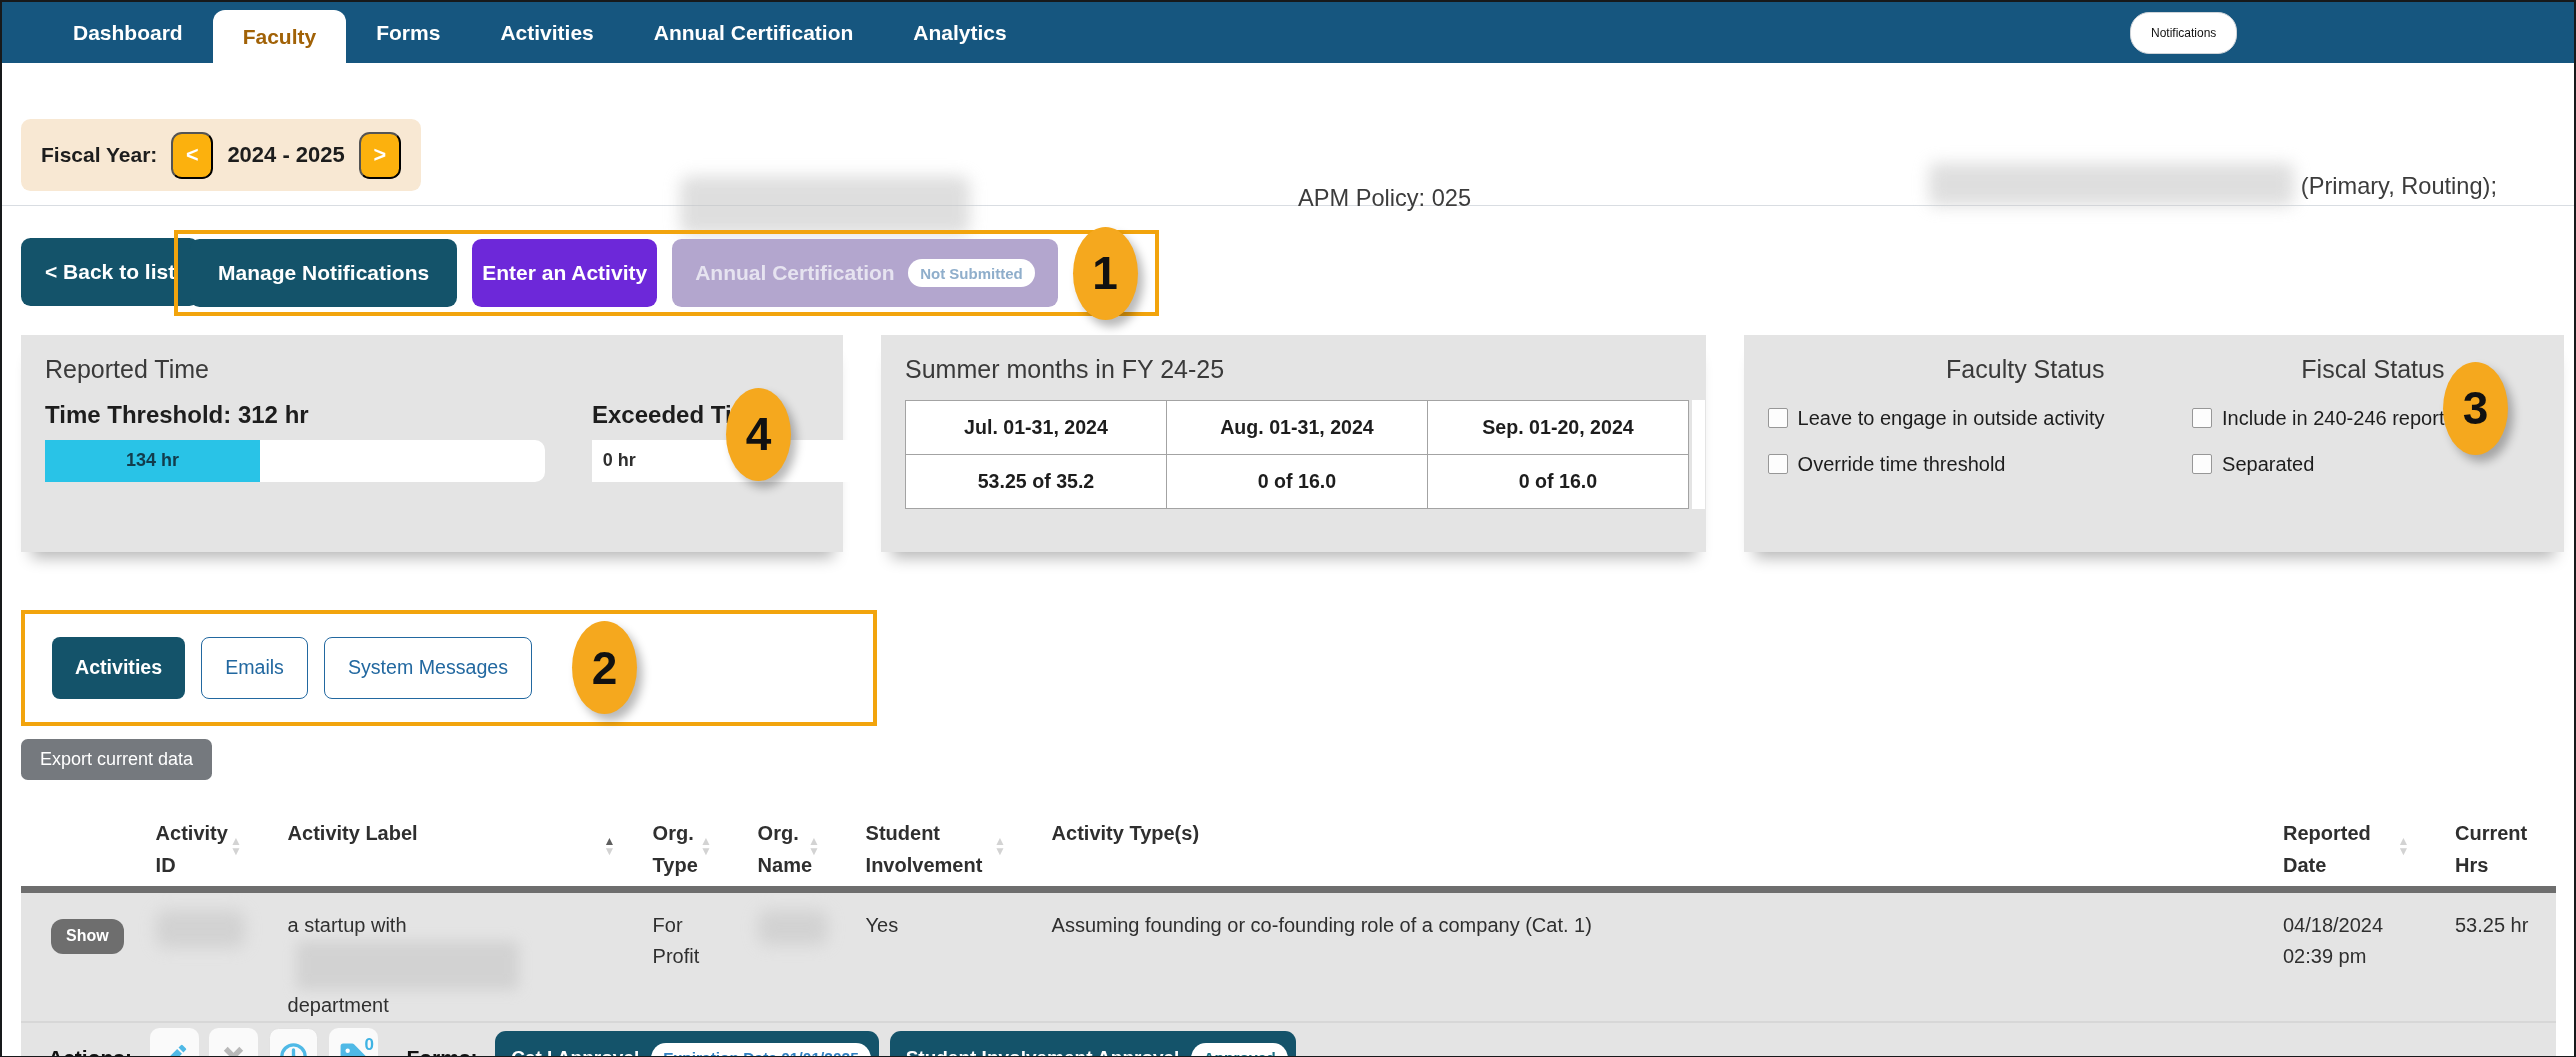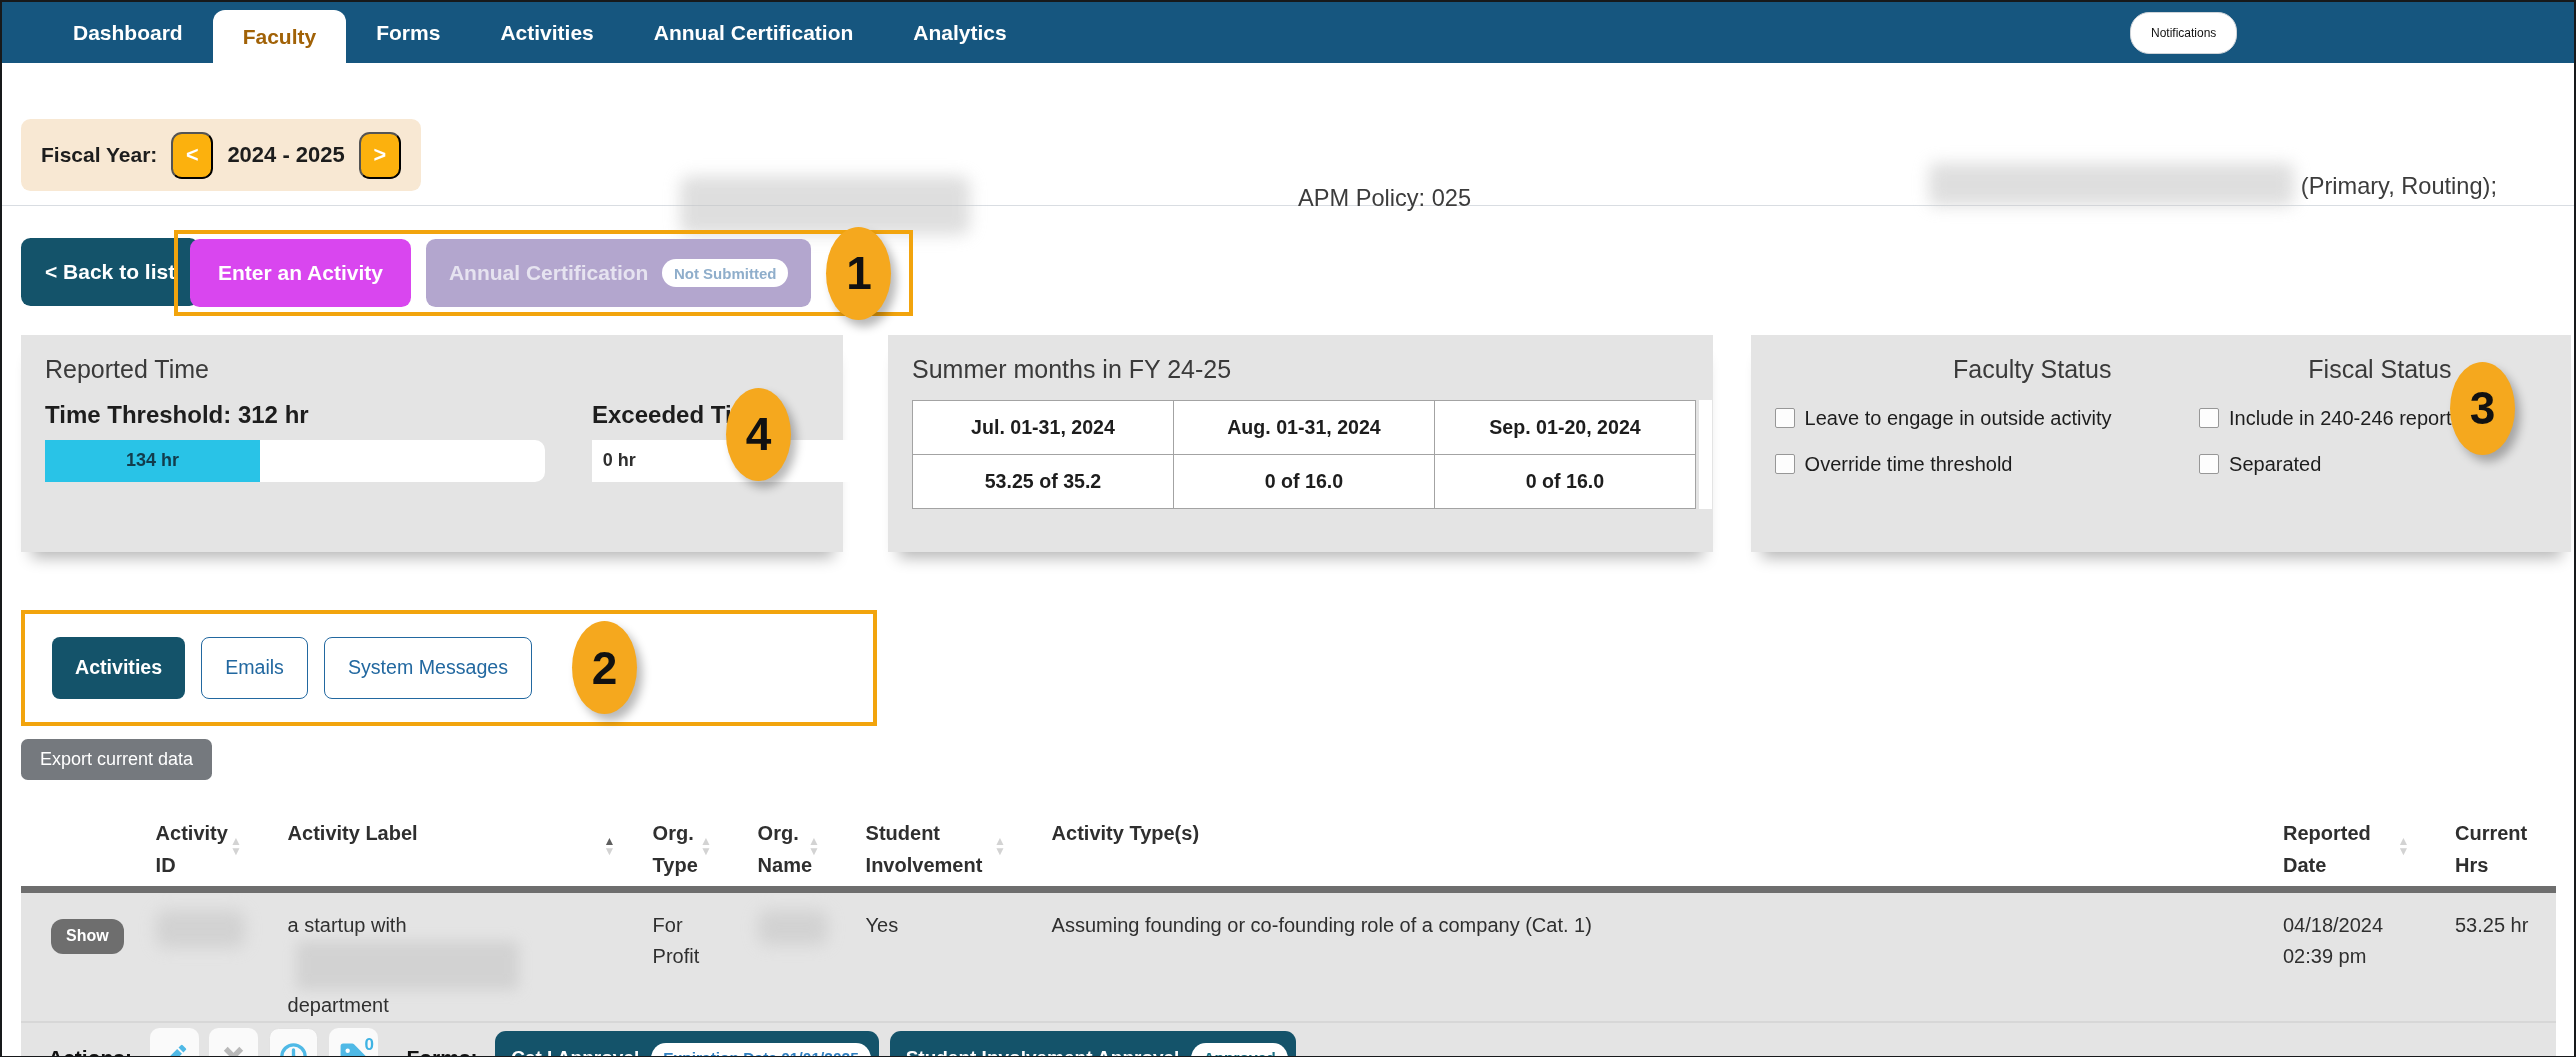--- a/index.html
+++ b/index.html
@@ -38,35 +38,35 @@
   
   .toolbar-row { position:relative; height:115px; }
   .btn { border:none; border-radius:9.5px; font-weight:bold; font-size:21px;
          display:inline-flex; align-items:center; justify-content:center; cursor:pointer; }
   .btn-teal { background:#14536A; color:#fff; }
   .back-btn { position:absolute; left:19px; top:32px; height:68px; padding:0 24px; }
   .orange-box { position:absolute; left:172px; top:24px; height:86px;
                 border:4px solid #F2A40D; display:flex; align-items:center; gap:15px;
                 padding:0 17.6px 0 12px; }
   .manage-btn { height:68px; padding:0 28px; background:#14536A; color:#fff; }
-  .enter-btn  { height:68px; padding:0 28px; background:#d946ef; color:#fff; }
+  .enter-btn  { height:68px; padding:0 10px; background:#6d28d9; color:#fff; }
   .annual-btn { height:68px; padding:0 23px; background:#B3A6CE; color:#E6E3F0; gap:13.5px; }
   .pill { background:#fff; border-radius:16px; font-weight:bold; }
   .ns-pill { color:#8FAECB; font-size:15px; padding:5.4px 12px; }
   .marker { width:65px; height:93px; border-radius:50%; background:#F5A81E;
             color:#111; font-size:46px; font-weight:bold; display:flex; align-items:center;
             justify-content:center; box-shadow:5.4px 6.8px 9.5px rgba(0,0,0,.28); }
 
   
   .panels-row { display:flex; gap:38px; margin:13.5px 0 0 19px; }
   .panel { background:#E4E4E4; height:217px; position:relative; padding:20px 0 0 24px;
            box-shadow:0 15px 15px -9.5px rgba(0,0,0,.30); }
   .panel h2 { font-size:25px; font-weight:normal; color:#3a3a3a; }
   .p1 { width:822px; }
-  .p2 { width:825px;margin-left:7px; }
+  .p2 { width:825px; }
   .p3 { width:820px; }
   .p1-cols { display:flex; gap:47px; margin-top:17.6px; }
   .bar-label { font-size:24px; font-weight:bold; color:#1d1d1d; margin-bottom:10.8px; }
   .bar { background:#fff; height:42px; }
   .bar-th { width:500px;border-radius:10px; }
   .bar-ex { width:260px; display:flex; align-items:center; padding-left:10.8px;
             font-size:18px; font-weight:bold; }
   .bar-fill { height:100%; background:#29C3E7; display:flex; align-items:center;
               justify-content:center; font-size:18px; font-weight:bold; color:#123c4c; }
   .m4 { position:absolute; left:705px; top:53px; }
@@ -158,20 +158,21 @@
     </div>
     <div class="redact r-name"></div>
     <div class="apm">APM Policy: 025</div>
     <div class="dept"><span class="r-dept"></span><span>(Primary, Routing);</span></div>
   </div>
 
   
   <div class="toolbar-row">
     <button class="btn btn-teal back-btn">&lt; Back to list</button>
     <div class="orange-box">
+      <button class="btn manage-btn">Manage Notifications</button>
       <button class="btn enter-btn">Enter an Activity</button>
       <button class="btn annual-btn">
         <span>Annual Certification</span>
         <span class="pill ns-pill">Not Submitted</span>
       </button>
       <div class="marker">1</div>
     </div>
   </div>
 
   

